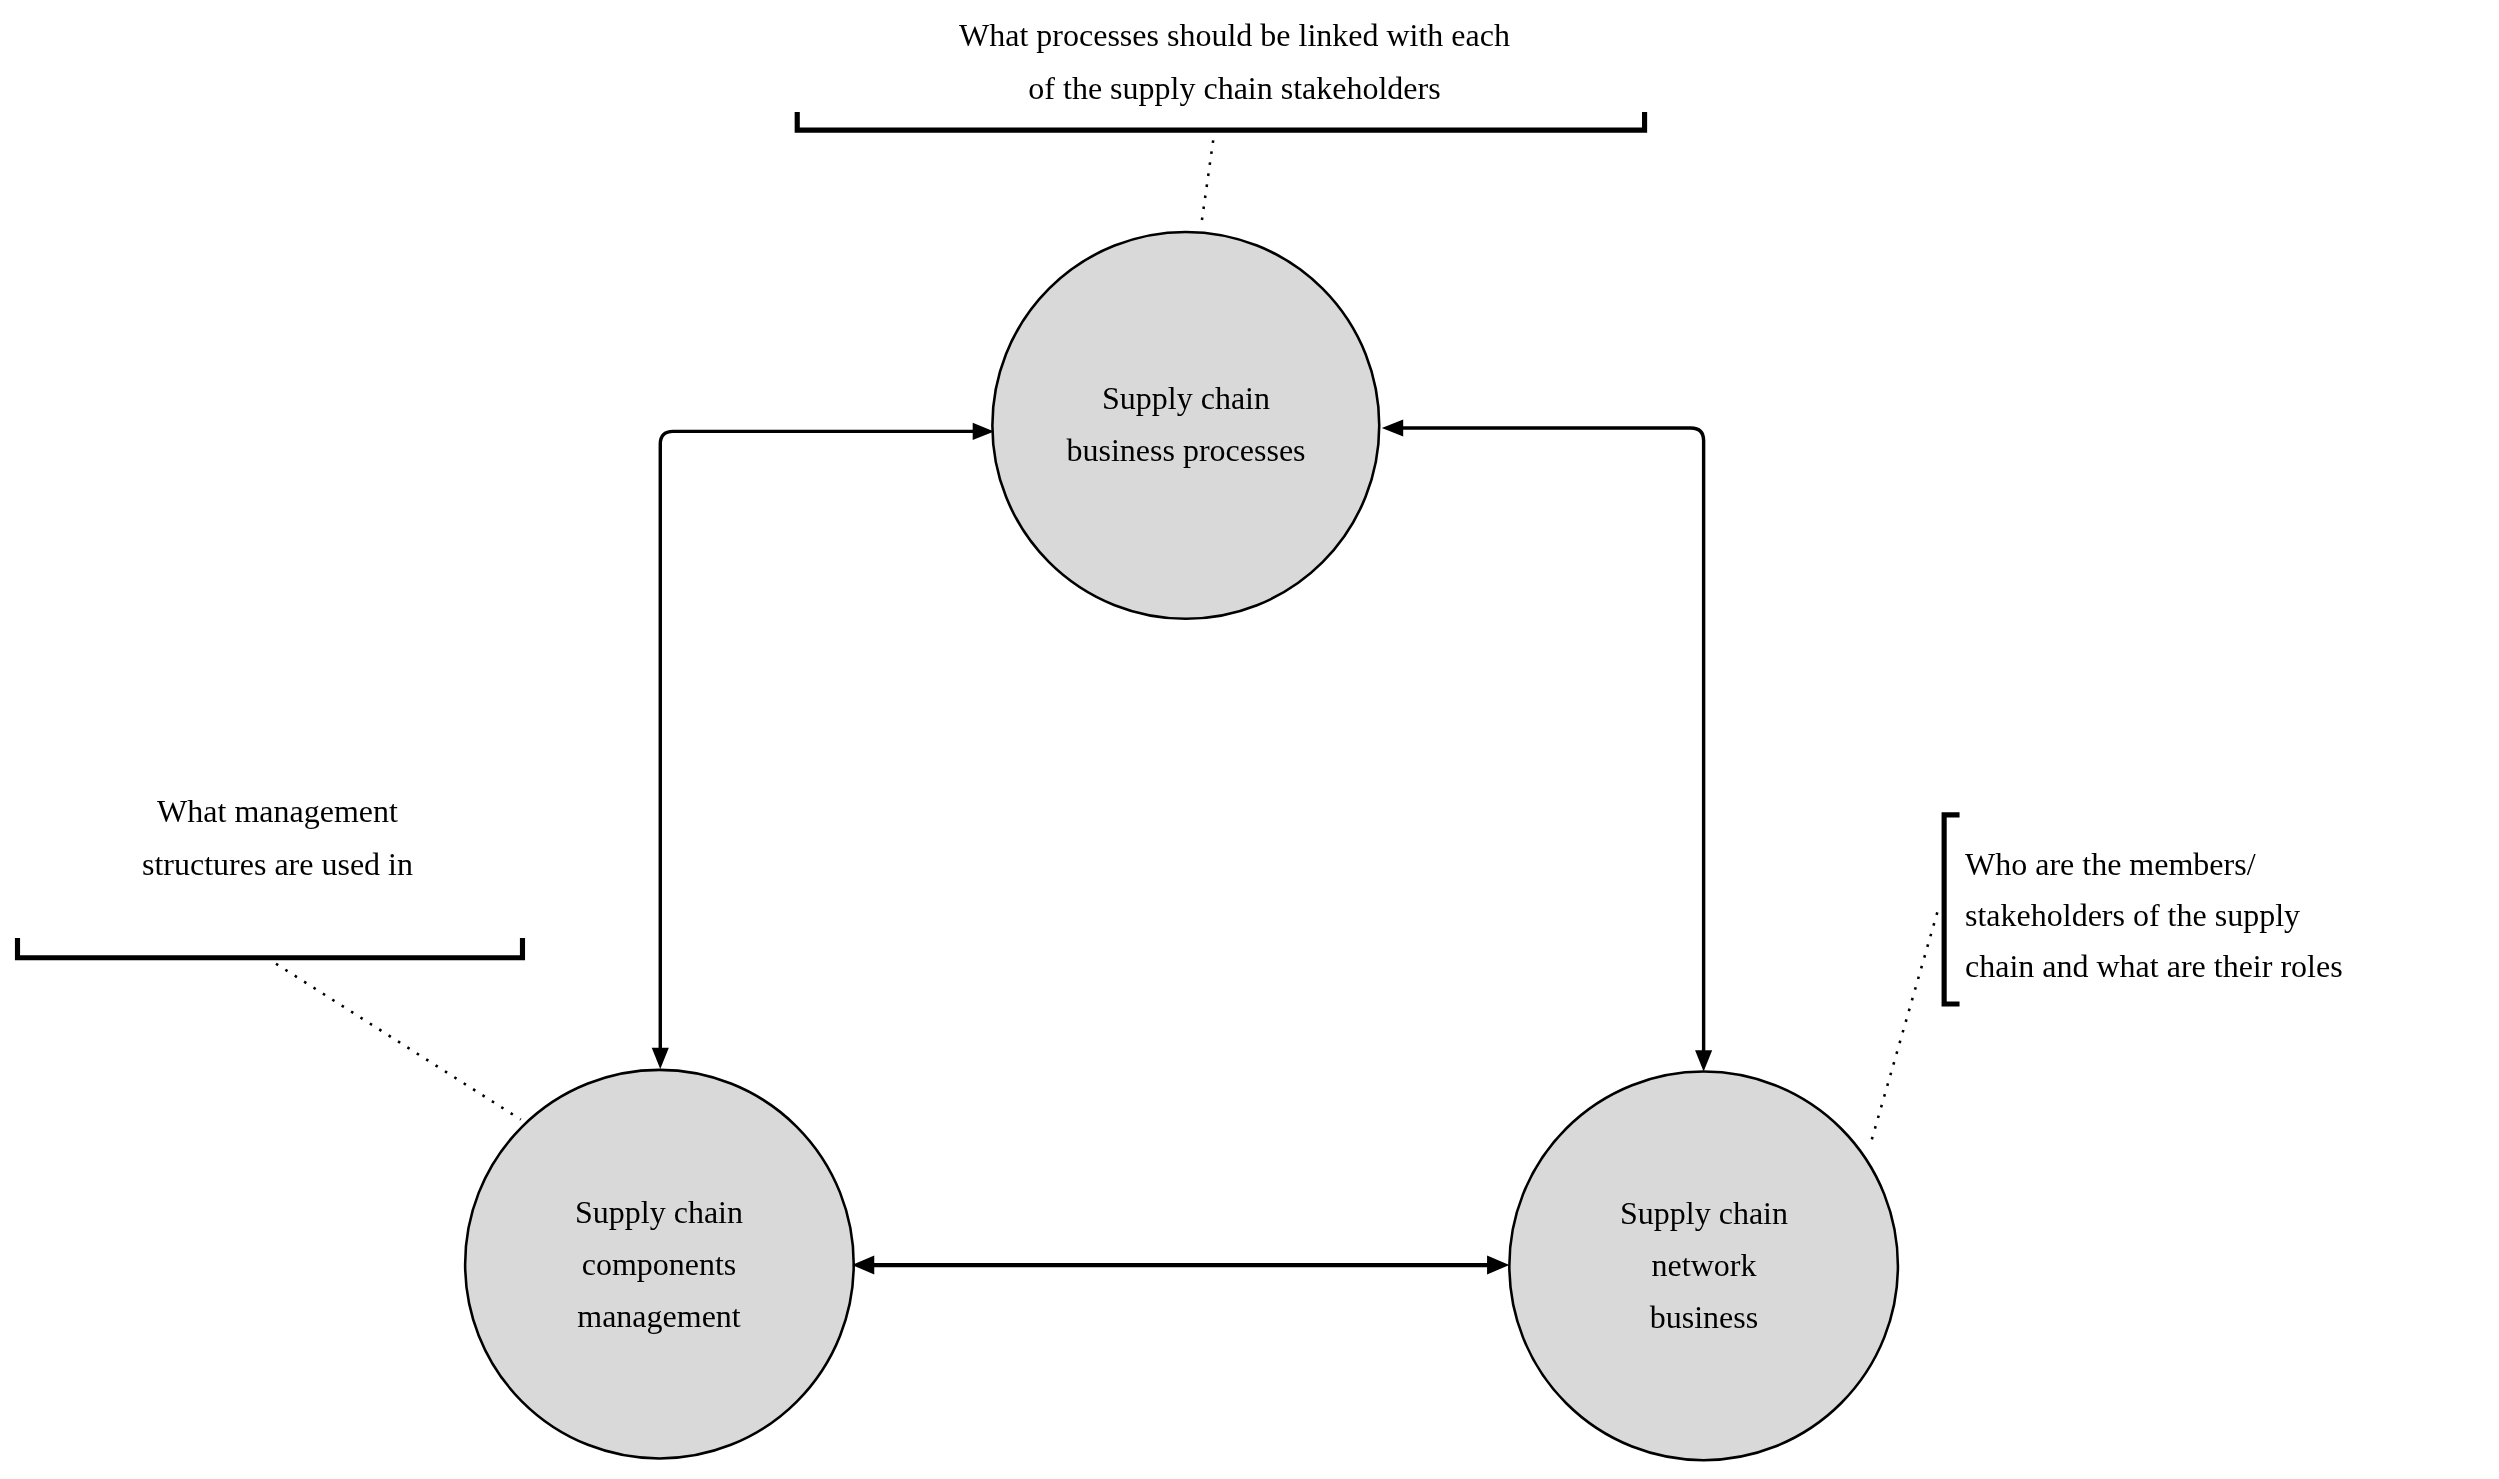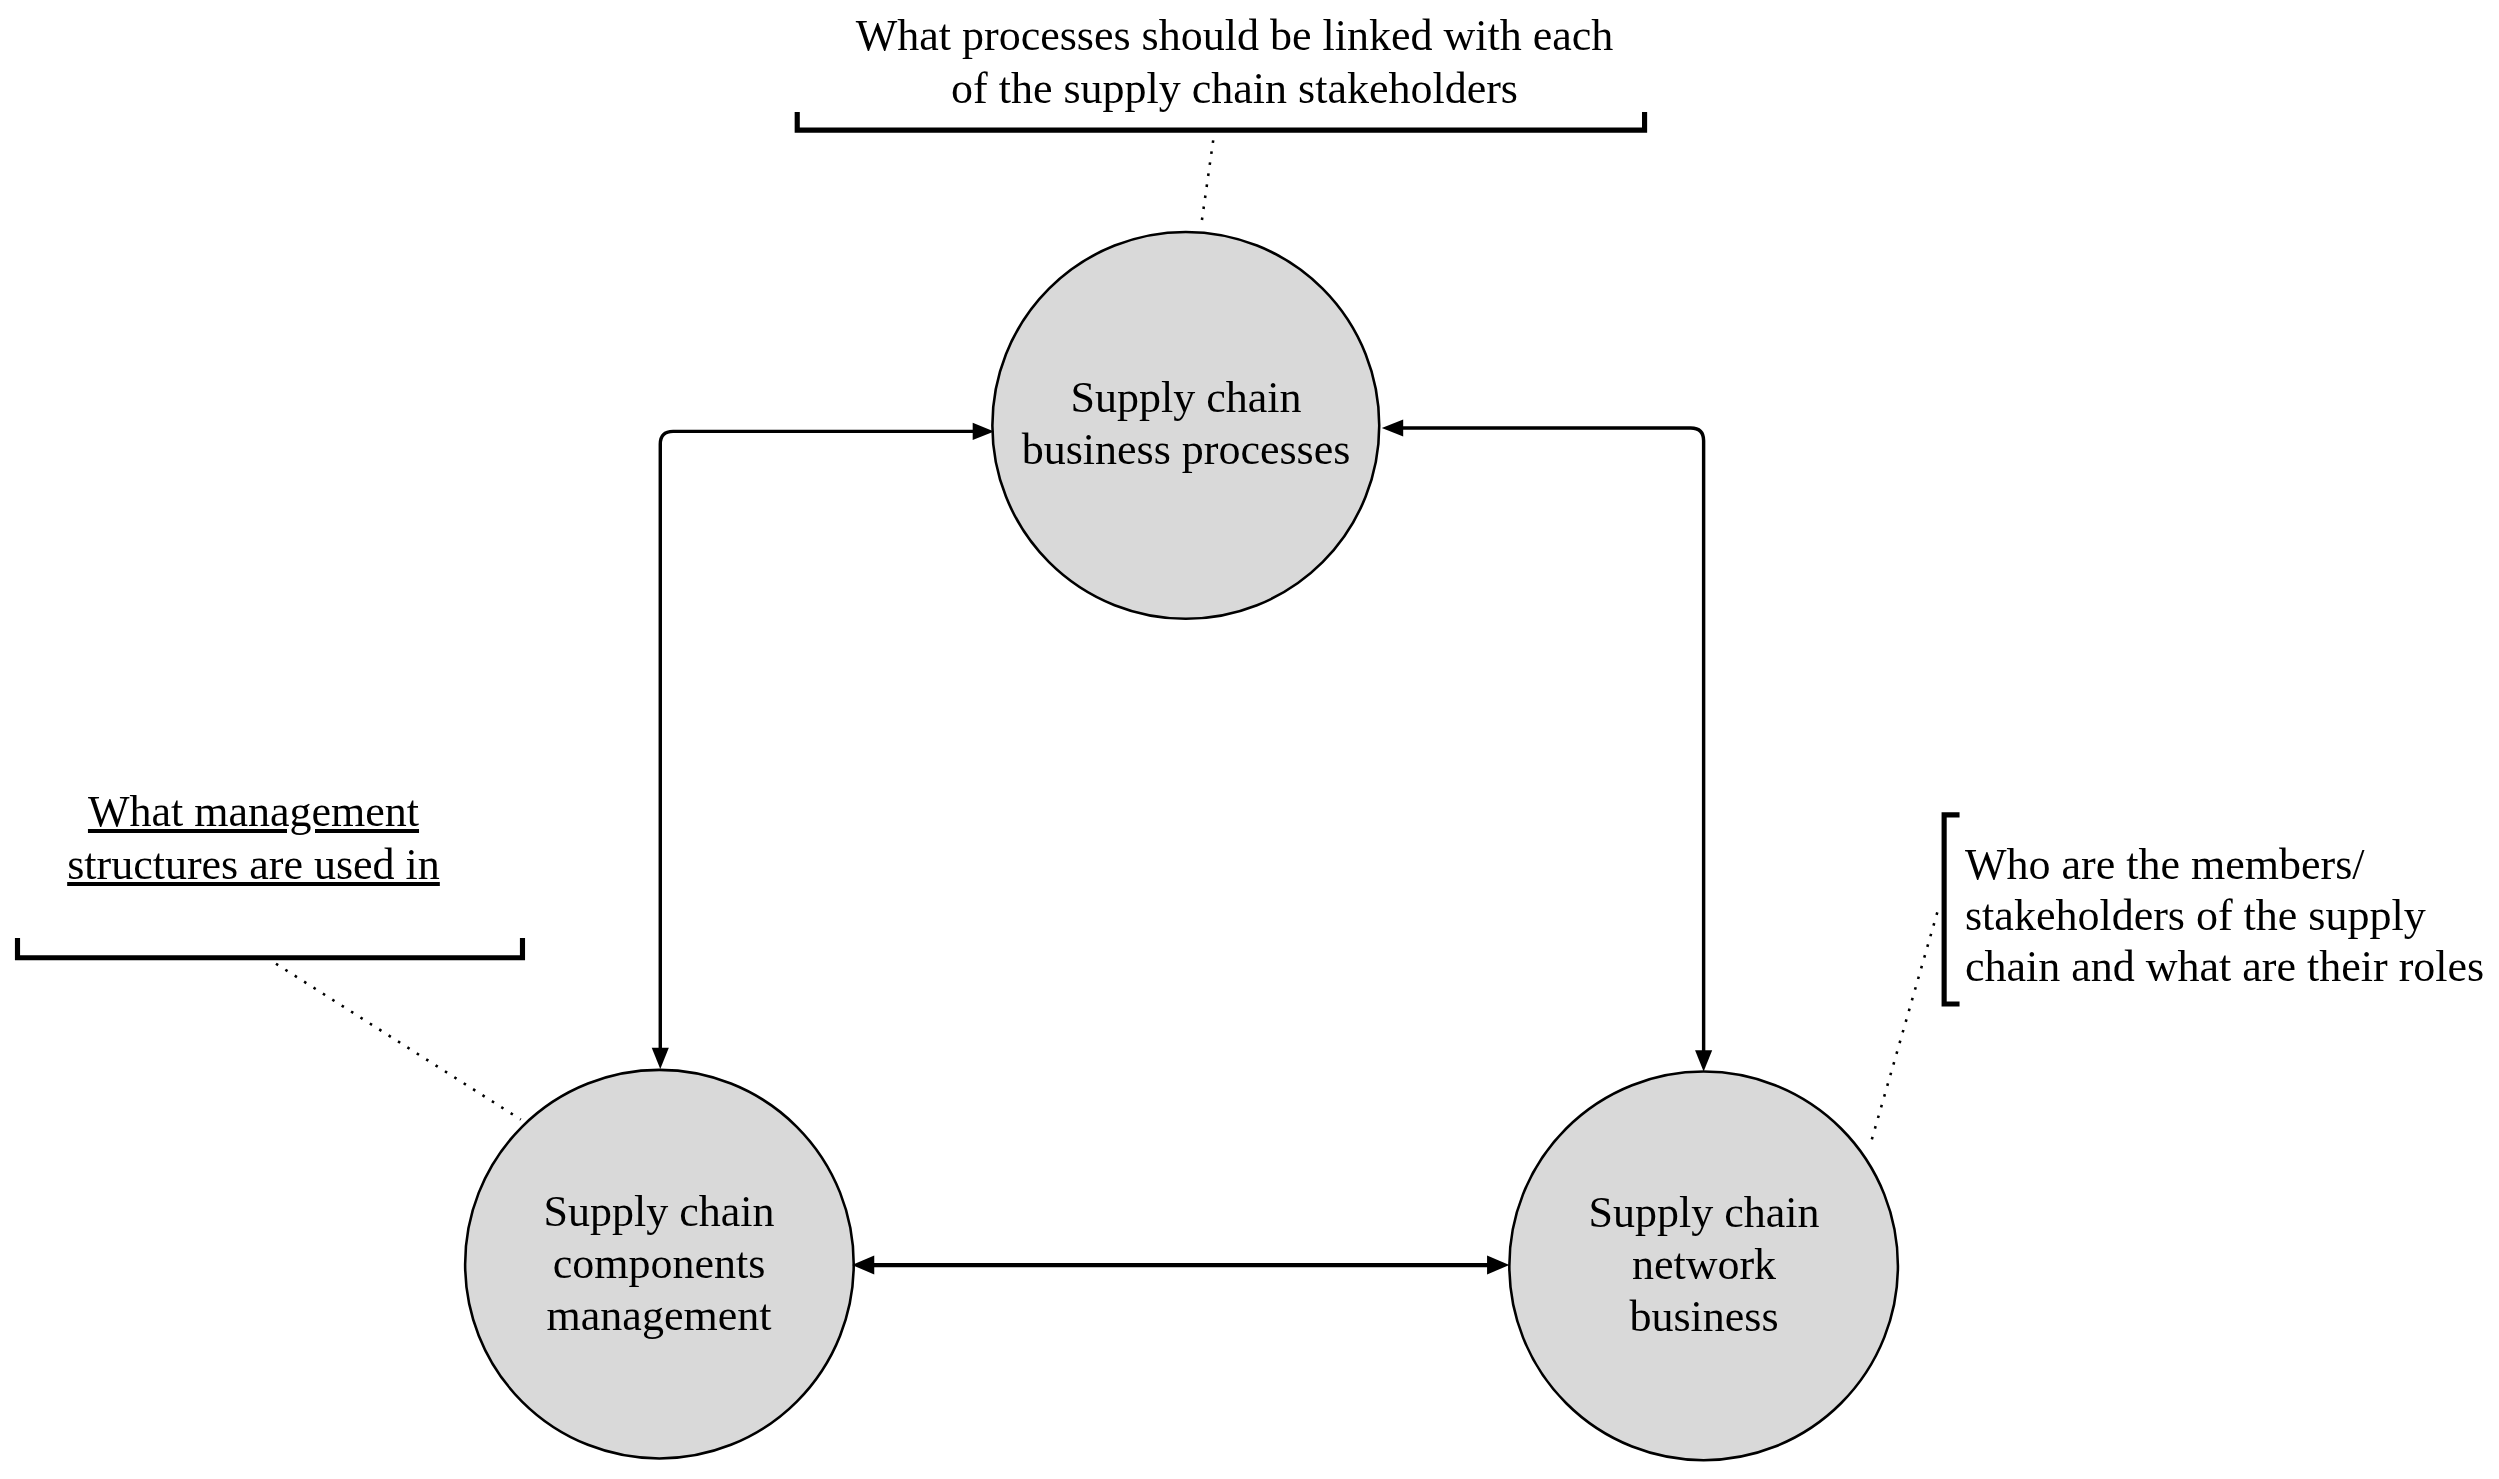--- a/index.html
+++ b/index.html
@@ -13,21 +13,21 @@
     color: #000000;
   }
   .diagram-svg {
     position: absolute;
     left: 0; top: 0;
     width: 2500px;
     height: 1479px;
   }
   .label {
     position: absolute;
-    font-size: 44px;
+    font-size: 32px;
     color: #000000;
     text-align: center;
   }
   .label .ln {
     display: block;
     line-height: 53px;
     white-space: nowrap;
   }
   .annotation-right { text-align: left; }
   .annotation-right .ln { line-height: 51px; }
@@ -95,21 +95,21 @@
     <span class="ln">Supply chain</span>
     <span class="ln">network</span>
     <span class="ln">business</span>
   </div>
 
   <div class="label annotation-top" style="left:772px; top:8.6px; width:925px;">
     <span class="ln">What processes should be linked with each</span>
     <span class="ln">of the supply chain stakeholders</span>
   </div>
 
-  <div class="label annotation-left" style="left:14px; top:785px; width:479px;text-decoration:underline;">
+  <div class="label annotation-left" style="left:38px; top:785px; width:479px;">
     <span class="ln">What management</span>
     <span class="ln">structures are used in</span>
   </div>
 
   <div class="label annotation-right" style="left:1965px; top:839px; width:539px;">
     <span class="ln">Who are the members/</span>
     <span class="ln">stakeholders of the supply</span>
     <span class="ln">chain and what are their roles</span>
   </div>
 

